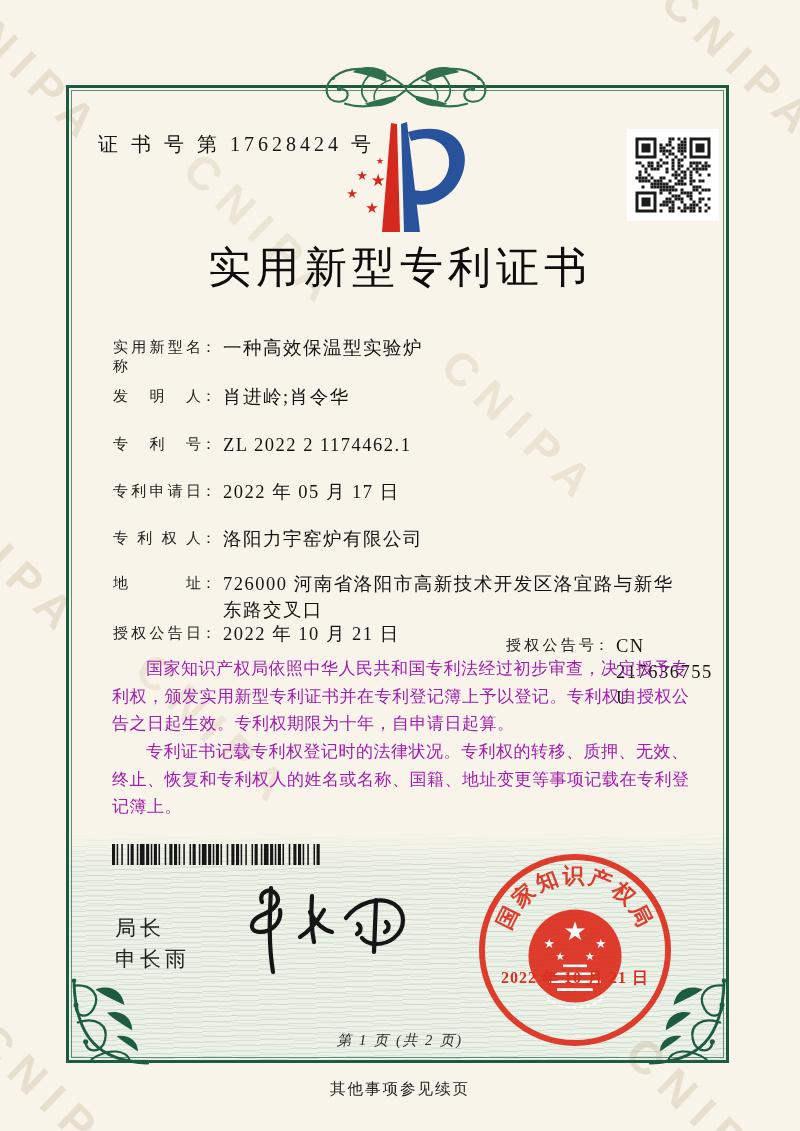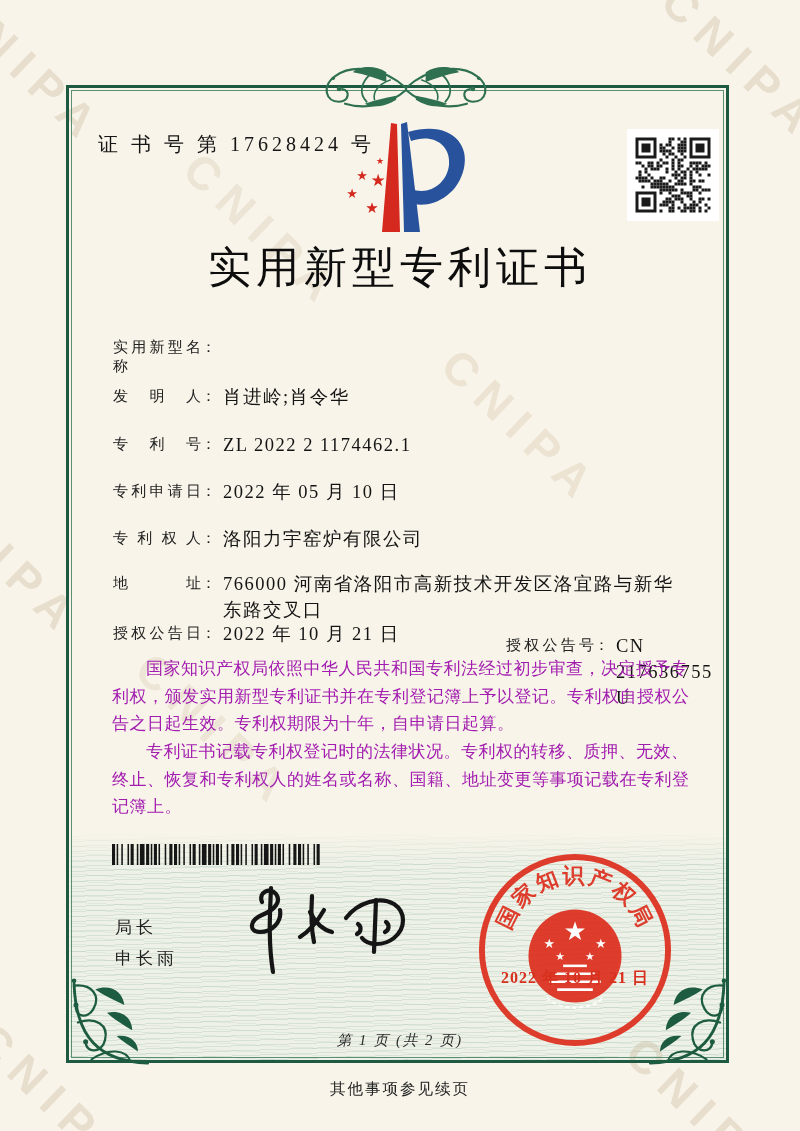--- a/index.html
+++ b/index.html
@@ -71,21 +71,21 @@
   .pair1{display:flex;}
   .para{
     position:absolute;left:112px;width:578px;
     font-size:17px;line-height:27.6px;text-indent:2em;color:#a21caf;letter-spacing:.5px;
   }
   .para1{top:655px;} .para2{top:738px;}
   .barcode{position:absolute;left:112px;top:844px;width:212px;height:21px;}
   .sig-block{
     position:absolute;left:115px;top:912px;z-index:6;
     font-family:"Liberation Sans","DejaVu Sans",sans-serif;
-    font-size:17px;letter-spacing:4px;color:#222;line-height:31px;
+    font-size:21px;letter-spacing:4px;color:#222;line-height:31px;
   }
   .signature{position:absolute;left:234px;top:882px;width:192px;height:96px;z-index:6;}
   .seal{position:absolute;left:476px;top:851px;width:198px;height:198px;z-index:6;opacity:.93;}
   .seal-date{
     position:absolute;left:476px;top:968px;width:198px;text-align:center;z-index:7;
     color:#d8301f;font-size:16px;font-weight:bold;letter-spacing:1px;
   }
   .page-info{
     position:absolute;left:0;top:1031px;width:800px;text-align:center;
     font-size:14.5px;letter-spacing:2px;color:#2a2a2a;font-style:italic;
@@ -403,45 +403,46 @@
         <rect x="8.5" y="62.5" width="21" height="21" fill="#1a1a1a"></rect>
         <rect x="11.5" y="65.5" width="15" height="15" fill="#fff"></rect>
         <rect x="14.5" y="68.5" width="9" height="9" fill="#1a1a1a"></rect>
       </svg>
 
     <div class="title">实用新型专利证书</div>
 
     <div class="frow r1">
       <span class="flabel">实用新型名称</span>
         <span class="fcolon">：</span>
+      <span class="fvalue">一种高效保温型实验炉</span>
     </div>
     <div class="frow r2">
       <span class="flabel">发明人</span>
         <span class="fcolon">：</span>
       <span class="fvalue">肖进岭;肖令华</span>
     </div>
     <div class="frow r3">
       <span class="flabel">专利号</span>
         <span class="fcolon">：</span>
       <span class="fvalue">ZL 2022 2 1174462.1</span>
     </div>
     <div class="frow r4">
       <span class="flabel">专利申请日</span>
         <span class="fcolon">：</span>
-      <span class="fvalue">2022 年 05 月 10 日</span>
+      <span class="fvalue">2022 年 05 月 17 日</span>
     </div>
     <div class="frow r5">
       <span class="flabel">专利权人</span>
         <span class="fcolon">：</span>
       <span class="fvalue">洛阳力宇窑炉有限公司</span>
     </div>
     <div class="frow r6">
       <span class="flabel">地址</span>
         <span class="fcolon">：</span>
-      <span class="fvalue fvalue-wrap">766000 河南省洛阳市高新技术开发区洛宜路与新华东路交叉口</span>
+      <span class="fvalue fvalue-wrap">726000 河南省洛阳市高新技术开发区洛宜路与新华东路交叉口</span>
     </div>
     <div class="r7wrap">
       <div class="pair1">
         <span class="flabel">授权公告日</span>
           <span class="fcolon">：</span>
         <span class="fvalue">2022 年 10 月 21 日</span>
       </div>
       <div class="pair2">
         <span class="flabel">授权公告号</span>
           <span class="fcolon">：</span>

